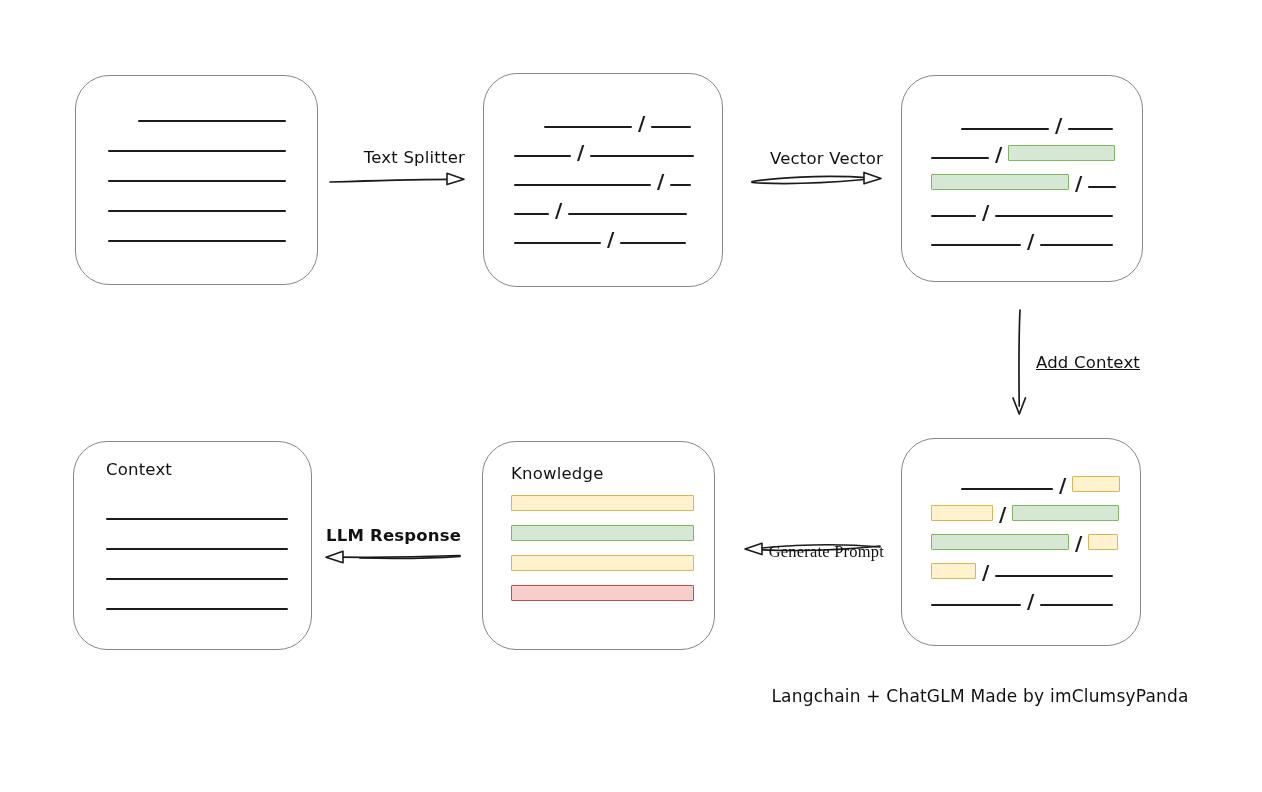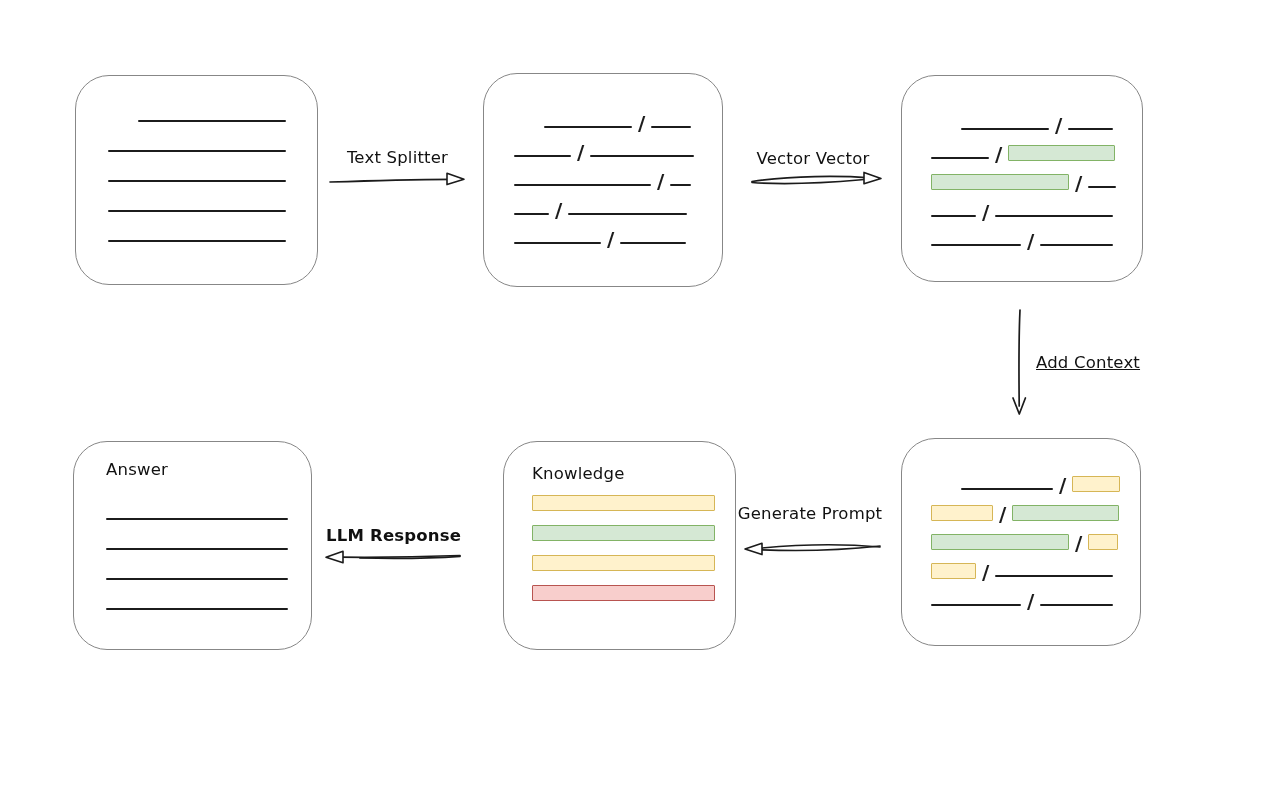--- a/index.html
+++ b/index.html
@@ -65,34 +65,34 @@
     letter-spacing: 0.2px;
   }
 
   
   .box-document { padding: 30px 0 0 32px; }
   .box-chunks   { padding: 27px 0 0 30px; }
   .box-search   { padding: 27px 0 0 29px; }
   .box-context  { padding: 24px 0 0 29px; }
   .box-answer   { padding: 12px 0 0 32px; }
   .box-answer .row-heading { margin-bottom: 20px; }
-  .box-prompt   { padding: 16px 0 0 28px; margin-left: 21px; }
+  .box-prompt   { padding: 16px 0 0 28px; }
   .box-prompt .row { height: 30px; align-items: center; }
   .box-answer .row-heading, .box-prompt .row-heading { height: 30px; display: flex; align-items: center; }
 
   
   .arrow-label {
     position: absolute;
     font-size: 16.5px;
     font-weight: 500;
     color: #111111;
     letter-spacing: 0.2px;
     white-space: nowrap;
   }
-  .centered { text-align: center; }
+  .centered { text-align: right; }
 
   .caption {
     position: absolute;
     font-size: 17px;
     font-weight: 500;
     color: #111111;
     letter-spacing: 0.2px;
     text-align: center;
   }
 
@@ -191,21 +191,21 @@
       </div>
       <div class="row">
         <span class="seg-line" style="width: 90px;"></span>
         <span class="slash">/</span>
         <span class="seg-line" style="width: 73px;"></span>
       </div>
     </div>
 
   <div class="node lines-box box-answer" style="left:73px; top:441px; width:239px; height:209px;">
       <div class="row row-heading">
-        <span class="row-title">Answer</span>
+        <span class="row-title">Context</span>
       </div>
       <div class="row">
         <span class="seg-line" style="width: 182px;"></span>
       </div>
       <div class="row">
         <span class="seg-line" style="width: 182px;"></span>
       </div>
       <div class="row">
         <span class="seg-line" style="width: 182px;"></span>
       </div>
@@ -290,18 +290,19 @@
       <path class="head" d="M343,551.2 L326,557.2 L343,562.8 Z"></path>
     </g>
   </svg>
 
   <div class="arrow-label centered" style="left:330px; top:148px; width:135px;">Text Splitter</div>
 
   <div class="arrow-label centered" style="left:743px; top:149px; width:140px;">Vector Vector</div>
 
   <div class="arrow-label" style="left:1036px; top:353px;text-decoration:underline;">Add Context</div>
 
-  <div class="arrow-label centered" style="left:736px; top:504px; width:148px;">Generate Prompt</div>
+  <div class="arrow-label centered" style="left:736px; top:542px; width:148px;font-family:Liberation Serif, serif;">Generate Prompt</div>
 
   <div class="arrow-label centered" style="left:326px; top:526px; width:128px;font-weight:bold;">LLM Response</div>
 
+  <div class="caption" style="left:760px; top:686px; width:440px;">Langchain + ChatGLM Made by imClumsyPanda</div>
 
 </div>
 
 </body></html>

